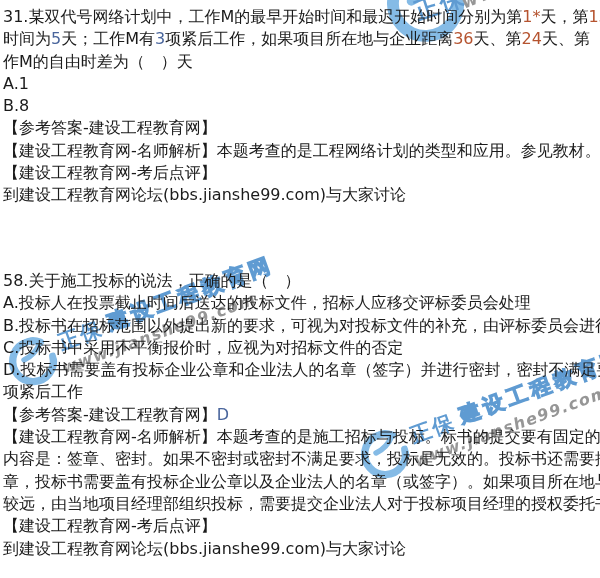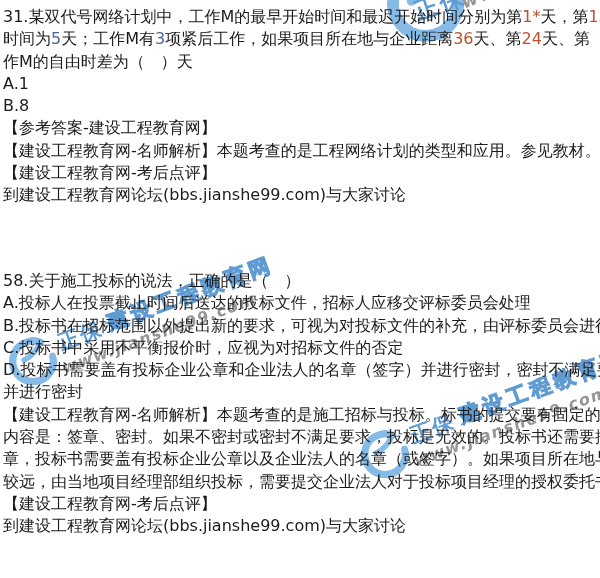--- a/index.html
+++ b/index.html
@@ -96,21 +96,22 @@
       <div class="line"><span>【建设工程教育网-名师解析】本题考查的是工程网络计划的类型和应用。参见教材。</span></div>
       <div class="line"><span>【建设工程教育网-考后点评】</span></div>
       <div class="line"><span>到建设工程教育网论坛(bbs.jianshe99.com)与大家讨论</span></div>
     </section>
   <section class="qblock q58">
       <div class="line"><span>58.关于施工投标的说法，正确的是（　）</span></div>
       <div class="line"><span>A.投标人在投票截止时间后送达的投标文件，招标人应移交评标委员会处理</span></div>
       <div class="line"><span>B.投标书在招标范围以外提出新的要求，可视为对投标文件的补充，由评标委员会进行评定</span></div>
       <div class="line"><span>C.投标书中采用不平衡报价时，应视为对招标文件的否定</span></div>
       <div class="line"><span>D.投标书需要盖有投标企业公章和企业法人的名章（签字）并进行密封，密封不满足要求的按无</span></div>
-      <div class="line"><span>并进行密封</span></div>
+      <div class="line"><span>项紧后工作</span></div>
+      <div class="line"><span>【参考答案-建设工程教育网】</span><span class="tint-b">D</span></div>
       <div class="line"><span>【建设工程教育网-名师解析】本题考查的是施工招标与投标。标书的提交要有固定的要求，基本</span></div>
       <div class="line"><span>内容是：签章、密封。如果不密封或密封不满足要求，投标是无效的。投标书还需要按照要求签</span></div>
       <div class="line"><span>章，投标书需要盖有投标企业公章以及企业法人的名章（或签字）。如果项目所在地与企业距离</span></div>
       <div class="line"><span>较远，由当地项目经理部组织投标，需要提交企业法人对于投标项目经理的授权委托书参见教材</span></div>
       <div class="line"><span>【建设工程教育网-考后点评】</span></div>
       <div class="line"><span>到建设工程教育网论坛(bbs.jianshe99.com)与大家讨论</span></div>
     </section>
 </div>
 
 </body></html>

